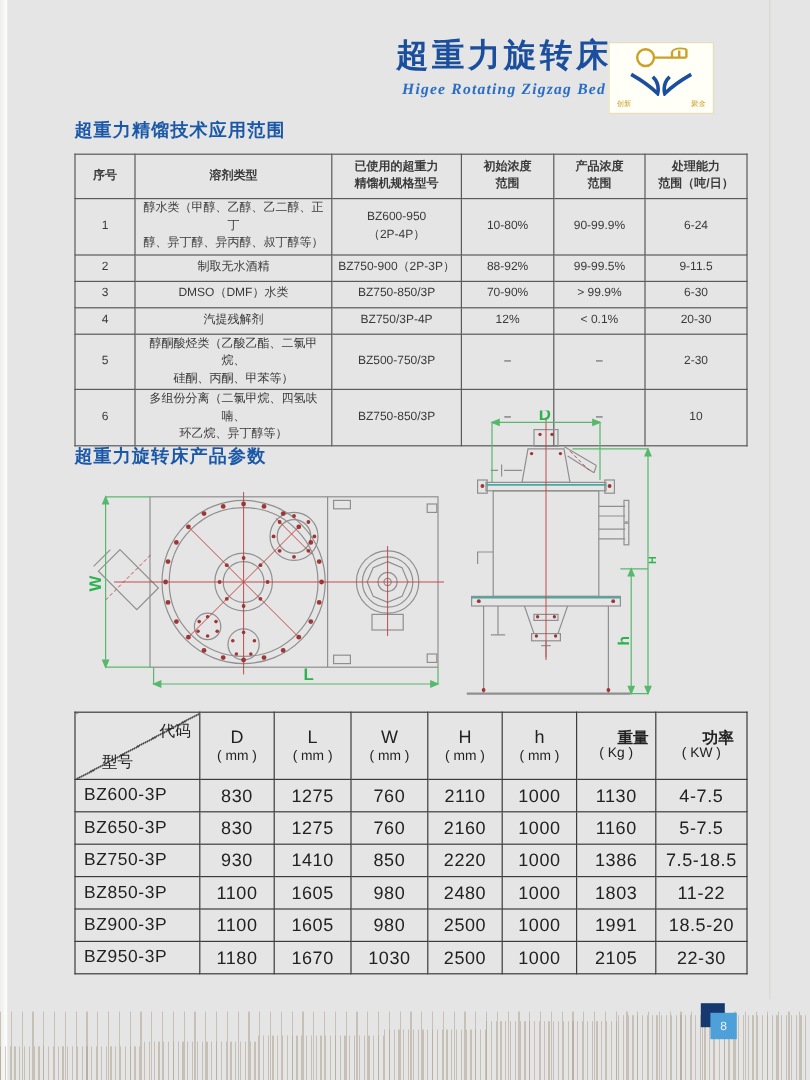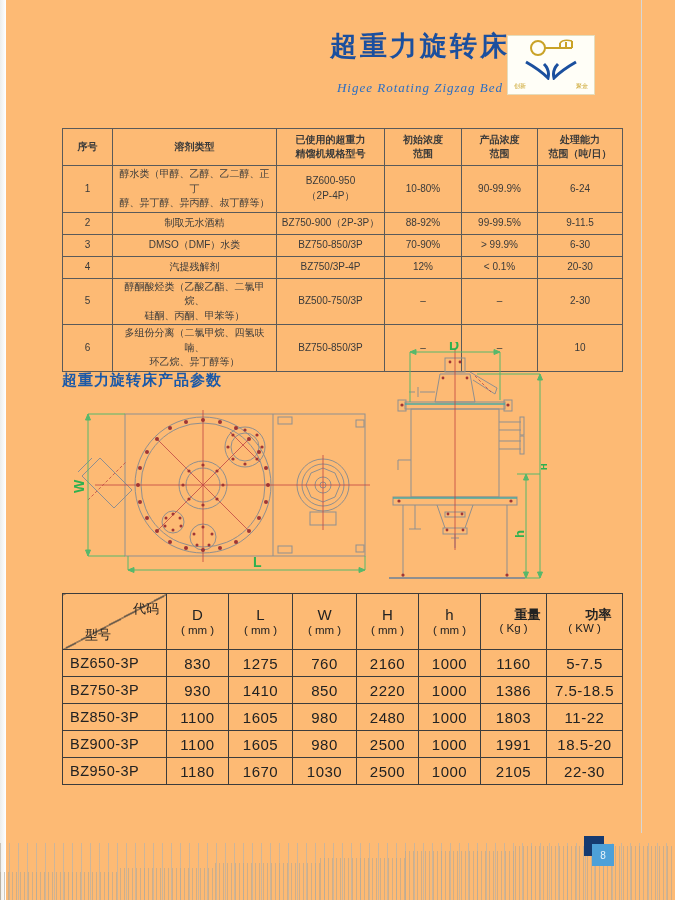--- a/index.html
+++ b/index.html
@@ -1,26 +1,26 @@
 <!DOCTYPE html>
 <html><head>
 <meta charset="utf-8">
 <style>
   html,body{margin:0;padding:0;background:#ffffff;}
-  .page{position:relative;width:675px;height:900px;background:#fdba74;overflow:hidden;
+  .page{position:relative;width:675px;height:900px;background:#e5e5e5;overflow:hidden;
         font-family:"Liberation Sans","DejaVu Sans",sans-serif;color:#333;}
   .edge-left{position:absolute;left:0;top:0;width:6px;height:900px;background:linear-gradient(90deg,#ededea,#ffffff);}
   .edge-right-line{position:absolute;left:641px;top:0;width:1px;height:833px;background:#d7d7d5;}
 
   
   .header{position:absolute;left:0;top:30px;width:675px;height:68px;}
   .title-block{position:absolute;left:300px;top:2px;width:240px;text-align:center;}
   .title-cn{font-size:27px;font-weight:bold;color:#1b4f9e;letter-spacing:3px;line-height:1.1;}
-  .title-en{font-family:"Liberation Serif","DejaVu Serif",serif;font-style:italic;font-weight:normal;
-            font-size:13px;color:#2a6ec4;margin-top:18px;letter-spacing:1px;}
+  .title-en{font-family:"Liberation Serif","DejaVu Serif",serif;font-style:italic;font-weight:bold;
+            font-size:13px;color:#2a6ec4;margin-top:4px;letter-spacing:1px;}
   .logo-box{position:absolute;left:507px;top:5px;width:88px;height:60px;background:#fffef7;
             border:1px solid #e5ddbc;box-sizing:border-box;text-align:center;}
   .logo-mini-text{position:absolute;bottom:3px;left:0;width:100%;font-size:6px;color:#c9a227;
                   display:flex;justify-content:space-between;padding:0 6px;box-sizing:border-box;}
 
   
   .sec-head{position:absolute;left:62px;font-size:15px;font-weight:bold;color:#1b59a8;letter-spacing:1px;}
   .sec-head1{top:99px;}
   .sec-head2{top:371px;}
 
@@ -90,20 +90,21 @@
           <path d="M68 26 q-14 8 -22 16 q-2 -8 4 -14"></path>
         </g>
       </svg>
       <div class="logo-mini-text">
         <span>创新</span>
         <span>聚金</span>
       </div>
     </div>
   </div>
 
+  <div class="sec-head sec-head1">超重力精馏技术应用范围</div>
 
   <table class="t1">
     <colgroup>
       <col style="width:50px">
         <col style="width:164px">
         <col style="width:108px">
       <col style="width:77px">
         <col style="width:76px">
         <col style="width:85px">
     </colgroup>
@@ -394,20 +395,30 @@
             <span class="h-unit">( Kg )</span>
           </th>
           <th class="cn">
             <span class="h-main">功率</span>
             <span class="h-unit">( KW )</span>
           </th>
         </tr>
     </thead>
     <tbody id="t2-body">
         <tr>
+          <td class="model">BZ600-3P</td>
+          <td>830</td>
+          <td>1275</td>
+          <td>760</td>
+          <td>2110</td>
+          <td>1000</td>
+          <td>1130</td>
+          <td>4-7.5</td>
+        </tr>
+        <tr>
           <td class="model">BZ650-3P</td>
           <td>830</td>
           <td>1275</td>
           <td>760</td>
           <td>2160</td>
           <td>1000</td>
           <td>1160</td>
           <td>5-7.5</td>
         </tr>
         <tr>

